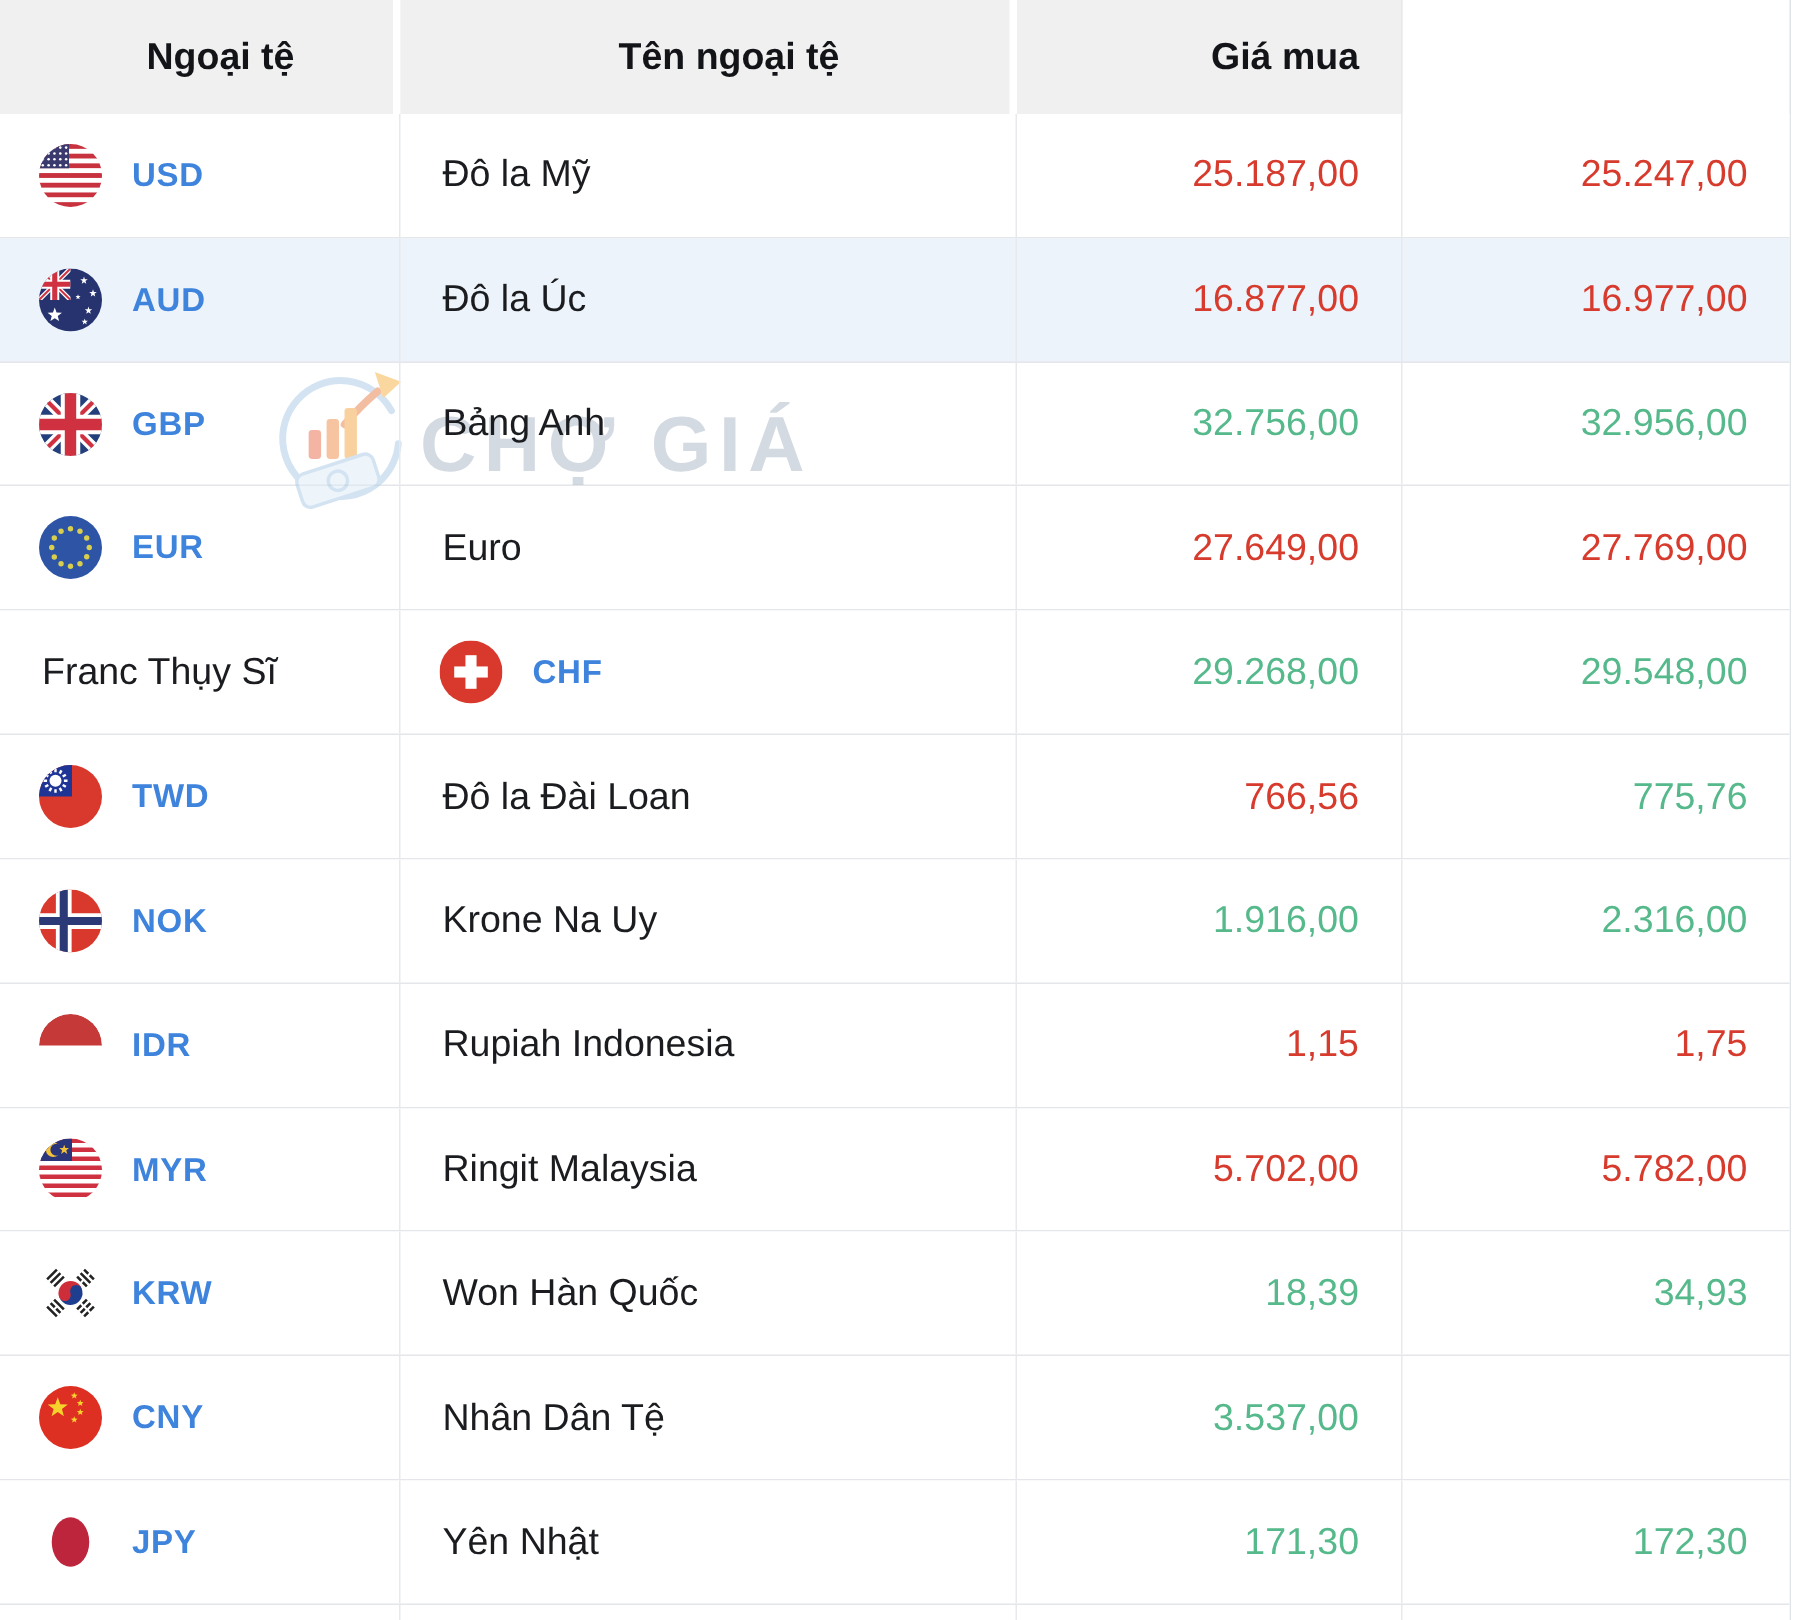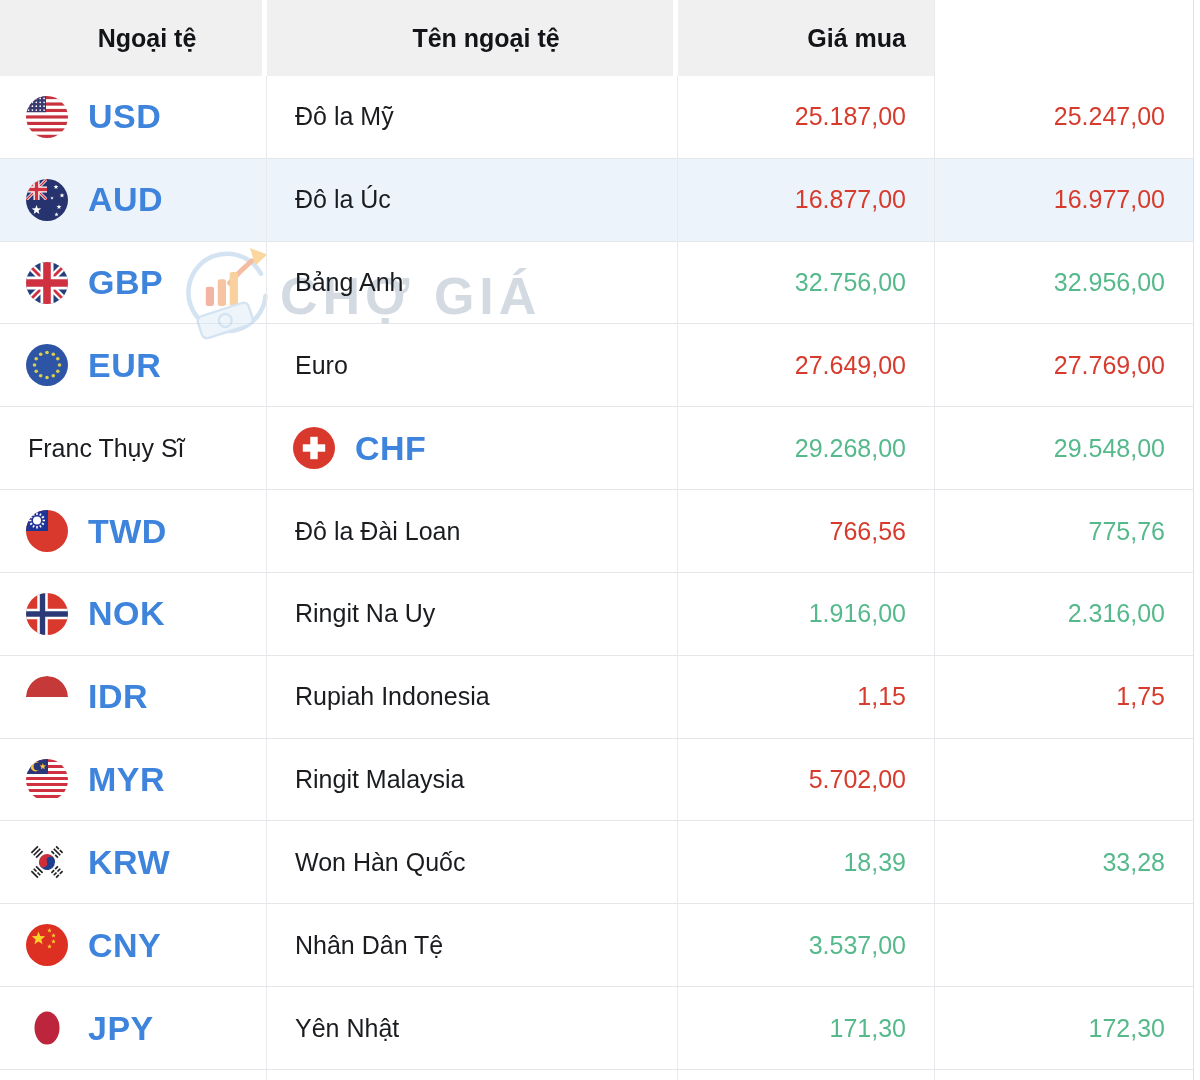--- a/index.html
+++ b/index.html
@@ -14,21 +14,21 @@
        background:#fff;box-sizing:border-box;border-bottom:1px solid #e4e6e9;}
   .row.alt{background:#ecf3fa;}
   .row.stub{height:11px;border-bottom:none;}
   .cell{display:flex;align-items:center;box-sizing:border-box;position:relative;z-index:3;}
   .c1,.c2,.c3{border-right:1px solid #e7e9ec;}
   .c1{padding-left:26px;gap:20px;}
   .c2{padding-left:28px;}
   .c3,.c4{justify-content:flex-end;padding-right:28px;}
   .flag{width:42px;height:42px;flex:none;display:block;}
   .flag svg{display:block;}
-  .code{font-size:34px;font-weight:700;color:#3e83dc;letter-spacing:.5px;}
+  .code{font-size:22px;font-weight:700;color:#3e83dc;letter-spacing:.5px;}
   .name{font-size:25px;color:#1a1c1f;}
   .val{font-size:25px;}
   .val-red{color:#d73b2d;}
   .val-green{color:#56b98b;text-align:right;}
   .wm{position:absolute;left:180px;top:246px;display:flex;align-items:center;gap:8px;
       z-index:2;pointer-events:none;opacity:.55;}
   .wm-text{font-size:52px;font-weight:800;letter-spacing:5px;color:#97a6b8;opacity:.75;
            white-space:nowrap;}
 </style>
 </head>
@@ -320,21 +320,21 @@
                   <g stroke="#2b3a77" stroke-width="5.4">
                     <line x1="16.5" y1="0" x2="16.5" y2="42"></line>
                     <line x1="0" y1="21" x2="42" y2="21"></line>
                   </g>
                 </g>
               </svg>
             </span>
       <span class="code">NOK</span>
     </div>
     <div class="cell c2">
-      <span class="name">Ringit Na Uy</span>
+      <span class="name">Krone Na Uy</span>
     </div>
     <div class="cell c3">
       <span class="val buy val-green">1.916,00</span>
     </div>
     <div class="cell c4">
       <span class="val sell val-green">2.316,00</span>
     </div>
   </div>
         <div class="row">
     <div class="cell c1">
@@ -395,20 +395,23 @@
               </svg>
             </span>
       <span class="code">MYR</span>
     </div>
     <div class="cell c2">
       <span class="name">Ringit Malaysia</span>
     </div>
     <div class="cell c3">
       <span class="val buy val-red">5.702,00</span>
     </div>
+    <div class="cell c4">
+      <span class="val sell val-red">5.782,00</span>
+    </div>
   </div>
         <div class="row">
     <div class="cell c1">
       <span class="flag">
               <svg width="42" height="42" viewBox="0 0 42 42" aria-hidden="true">
                 <defs>
                   <clipPath id="cpkrw">
                     <circle cx="21" cy="21" r="21"></circle>
                   </clipPath>
                 </defs>
@@ -451,21 +454,21 @@
             </span>
       <span class="code">KRW</span>
     </div>
     <div class="cell c2">
       <span class="name">Won Hàn Quốc</span>
     </div>
     <div class="cell c3">
       <span class="val buy val-green">18,39</span>
     </div>
     <div class="cell c4">
-      <span class="val sell val-green">33,28</span>
+      <span class="val sell val-green">34,93</span>
     </div>
   </div>
         <div class="row">
     <div class="cell c1">
       <span class="flag">
               <svg width="42" height="42" viewBox="0 0 42 42" aria-hidden="true">
                 <defs>
                   <clipPath id="cpcny">
                     <circle cx="21" cy="21" r="21"></circle>
                   </clipPath>

